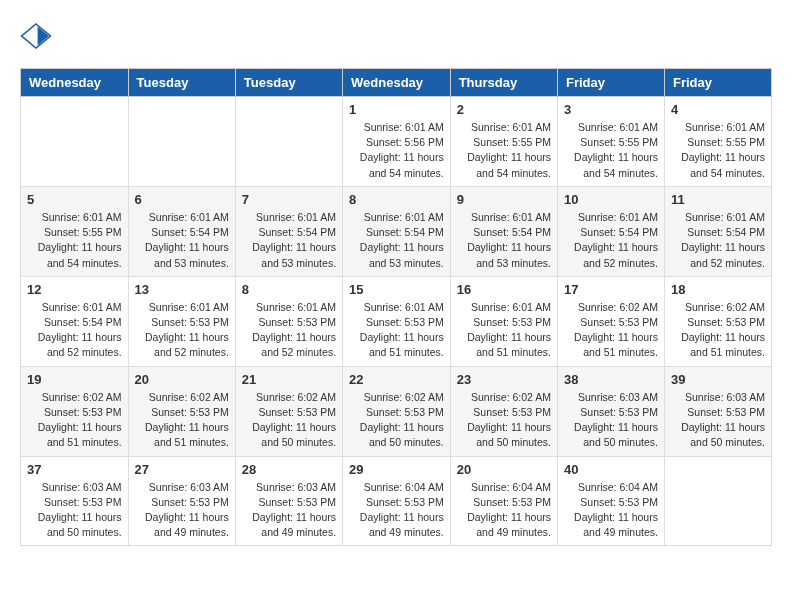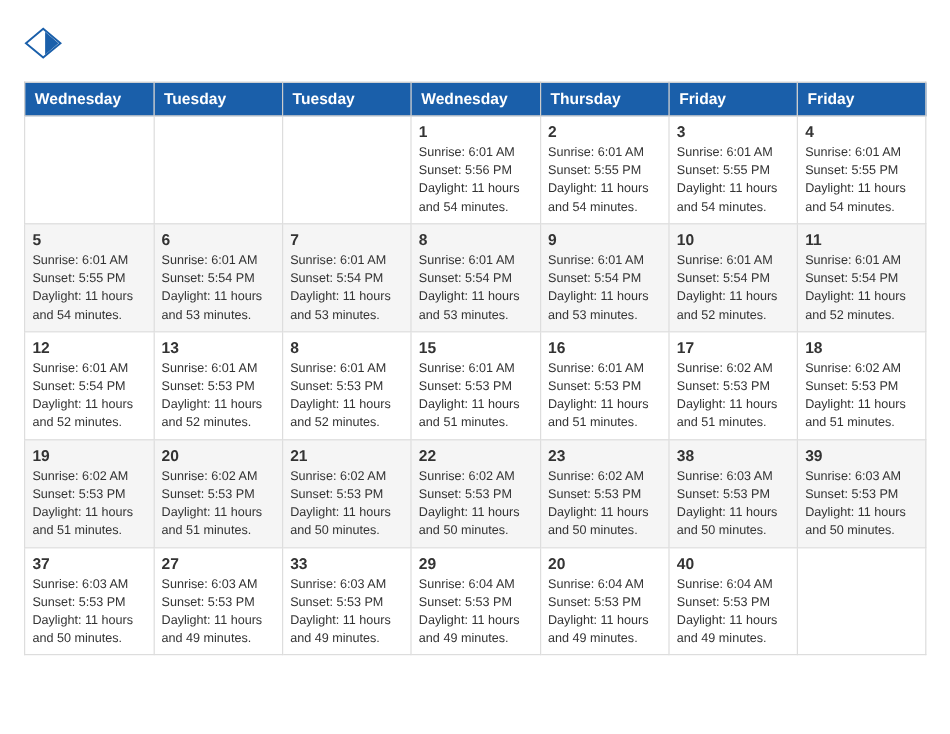--- a/index.html
+++ b/index.html
@@ -80,20 +80,21 @@
     }
     .day-number {
       font-size: 13px;
       font-weight: bold;
       margin-bottom: 3px;
     }
     .day-info {
       font-size: 10.5px;
       line-height: 1.45;
       color: #333;
+      text-align: right;
     }
     .empty-cell {
       background: #fff !important;
     }
   </style>
 </head>
 <body>
 
 <div class="header">
   <div class="logo">
@@ -320,21 +321,21 @@
 and 50 minutes.</div>
         </td>
         <td>
           <div class="day-number">27</div>
           <div class="day-info">Sunrise: 6:03 AM
 Sunset: 5:53 PM
 Daylight: 11 hours
 and 49 minutes.</div>
         </td>
         <td>
-          <div class="day-number">33</div>
+          <div class="day-number">28</div>
           <div class="day-info">Sunrise: 6:03 AM
 Sunset: 5:53 PM
 Daylight: 11 hours
 and 49 minutes.</div>
         </td>
         <td>
           <div class="day-number">29</div>
           <div class="day-info">Sunrise: 6:04 AM
 Sunset: 5:53 PM
 Daylight: 11 hours

